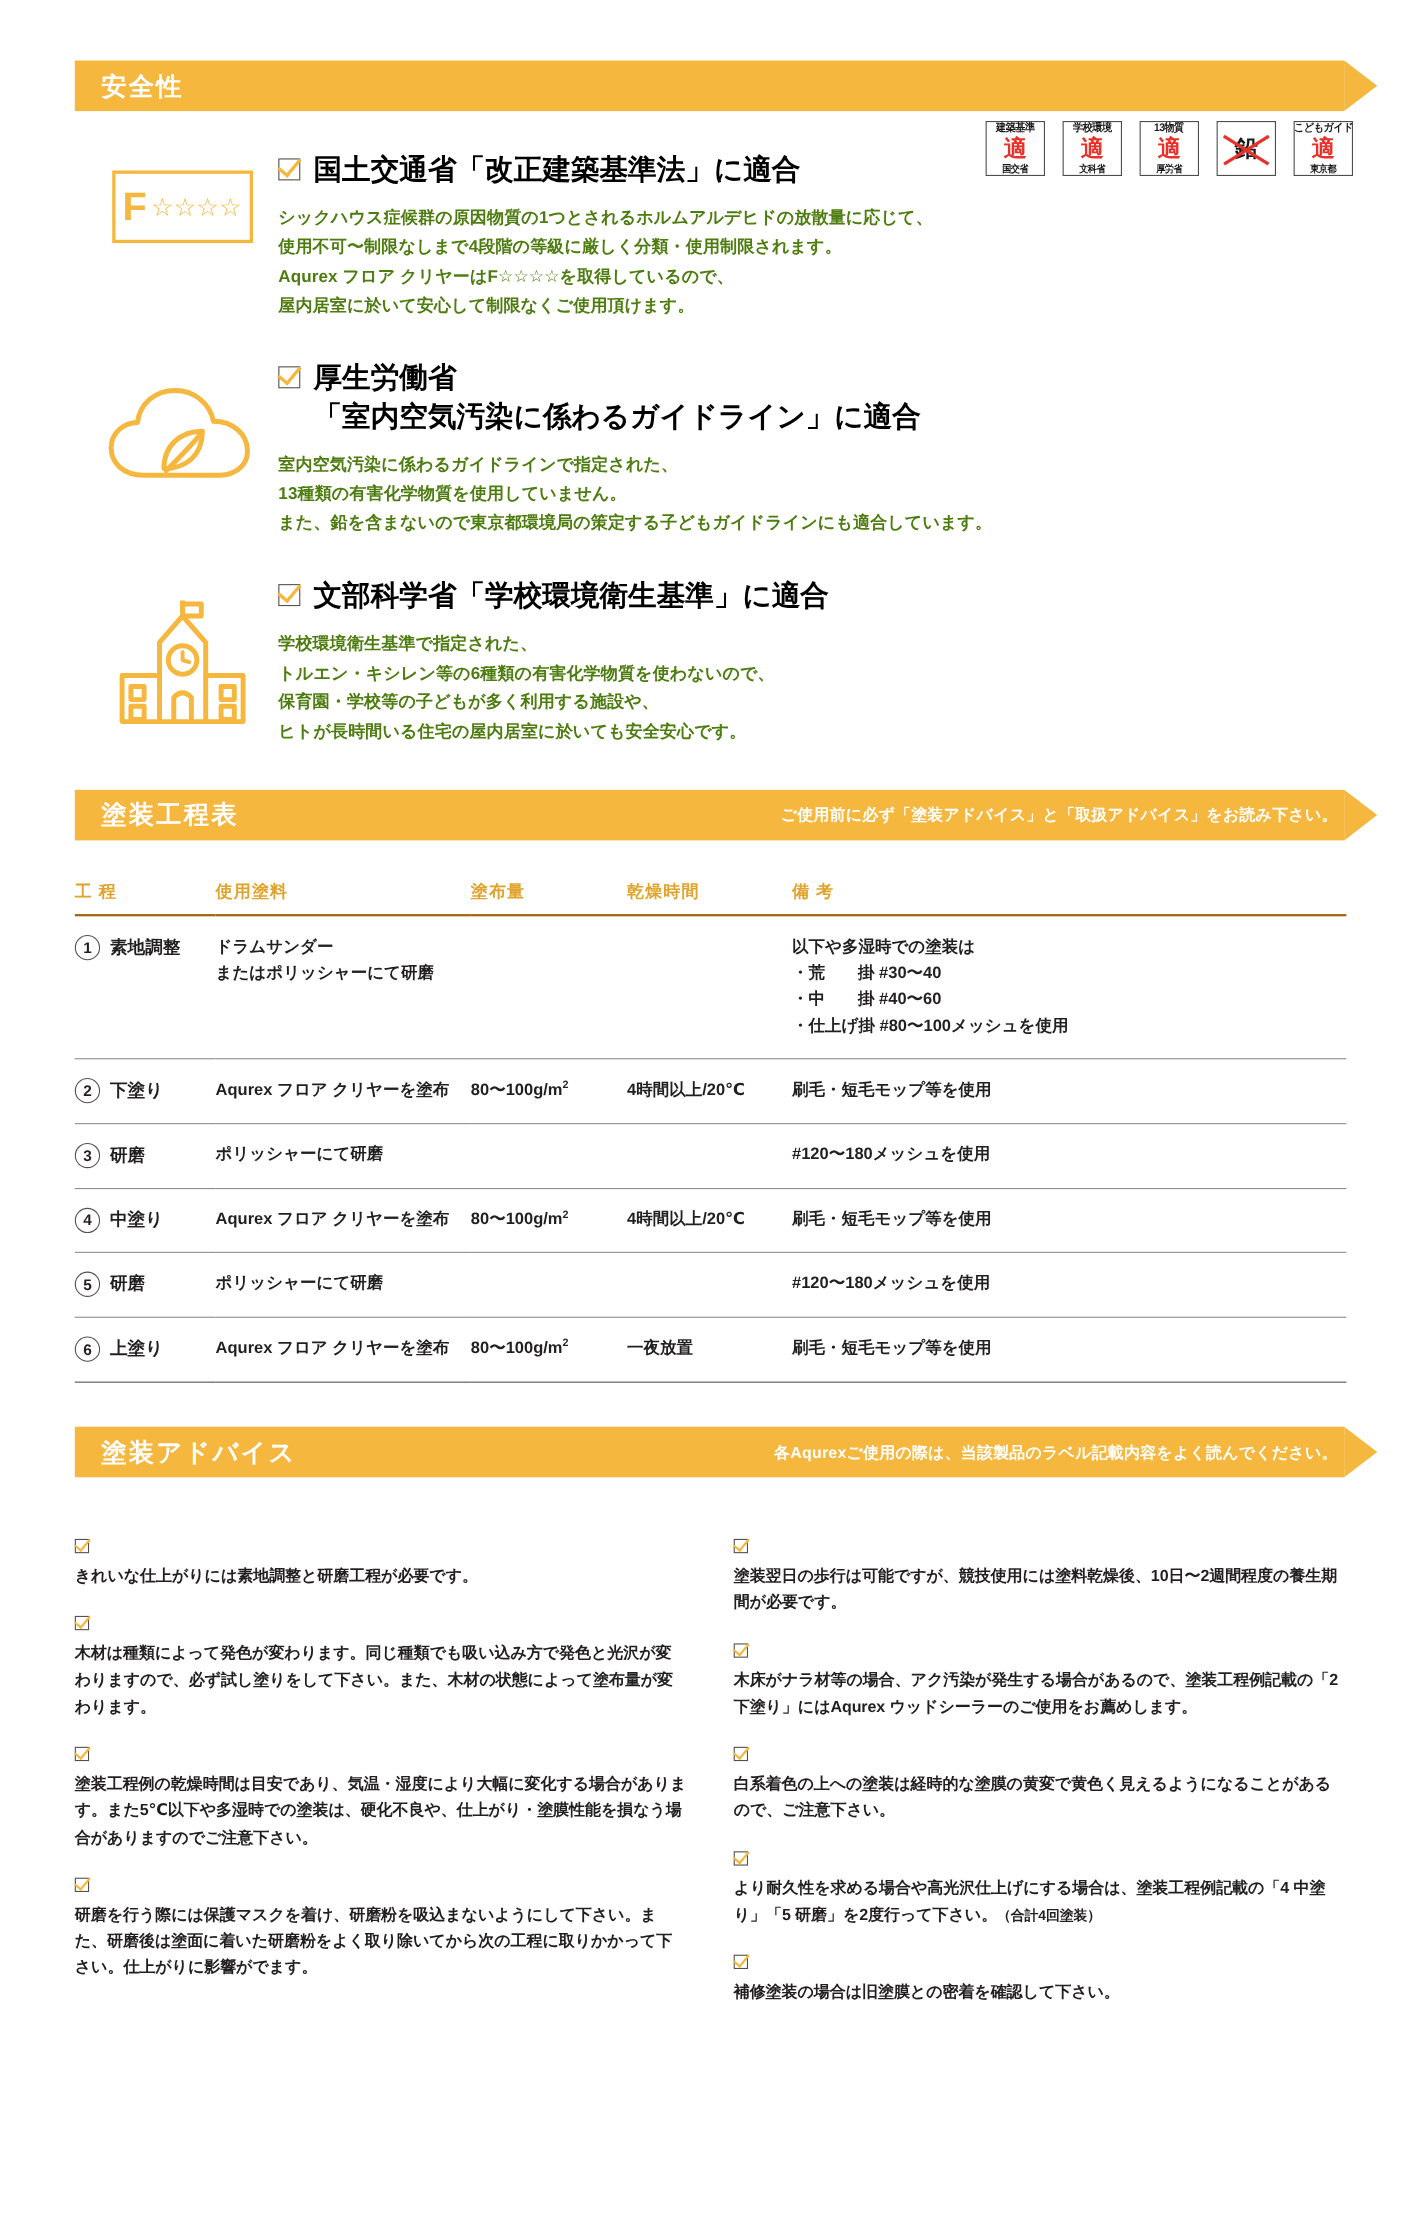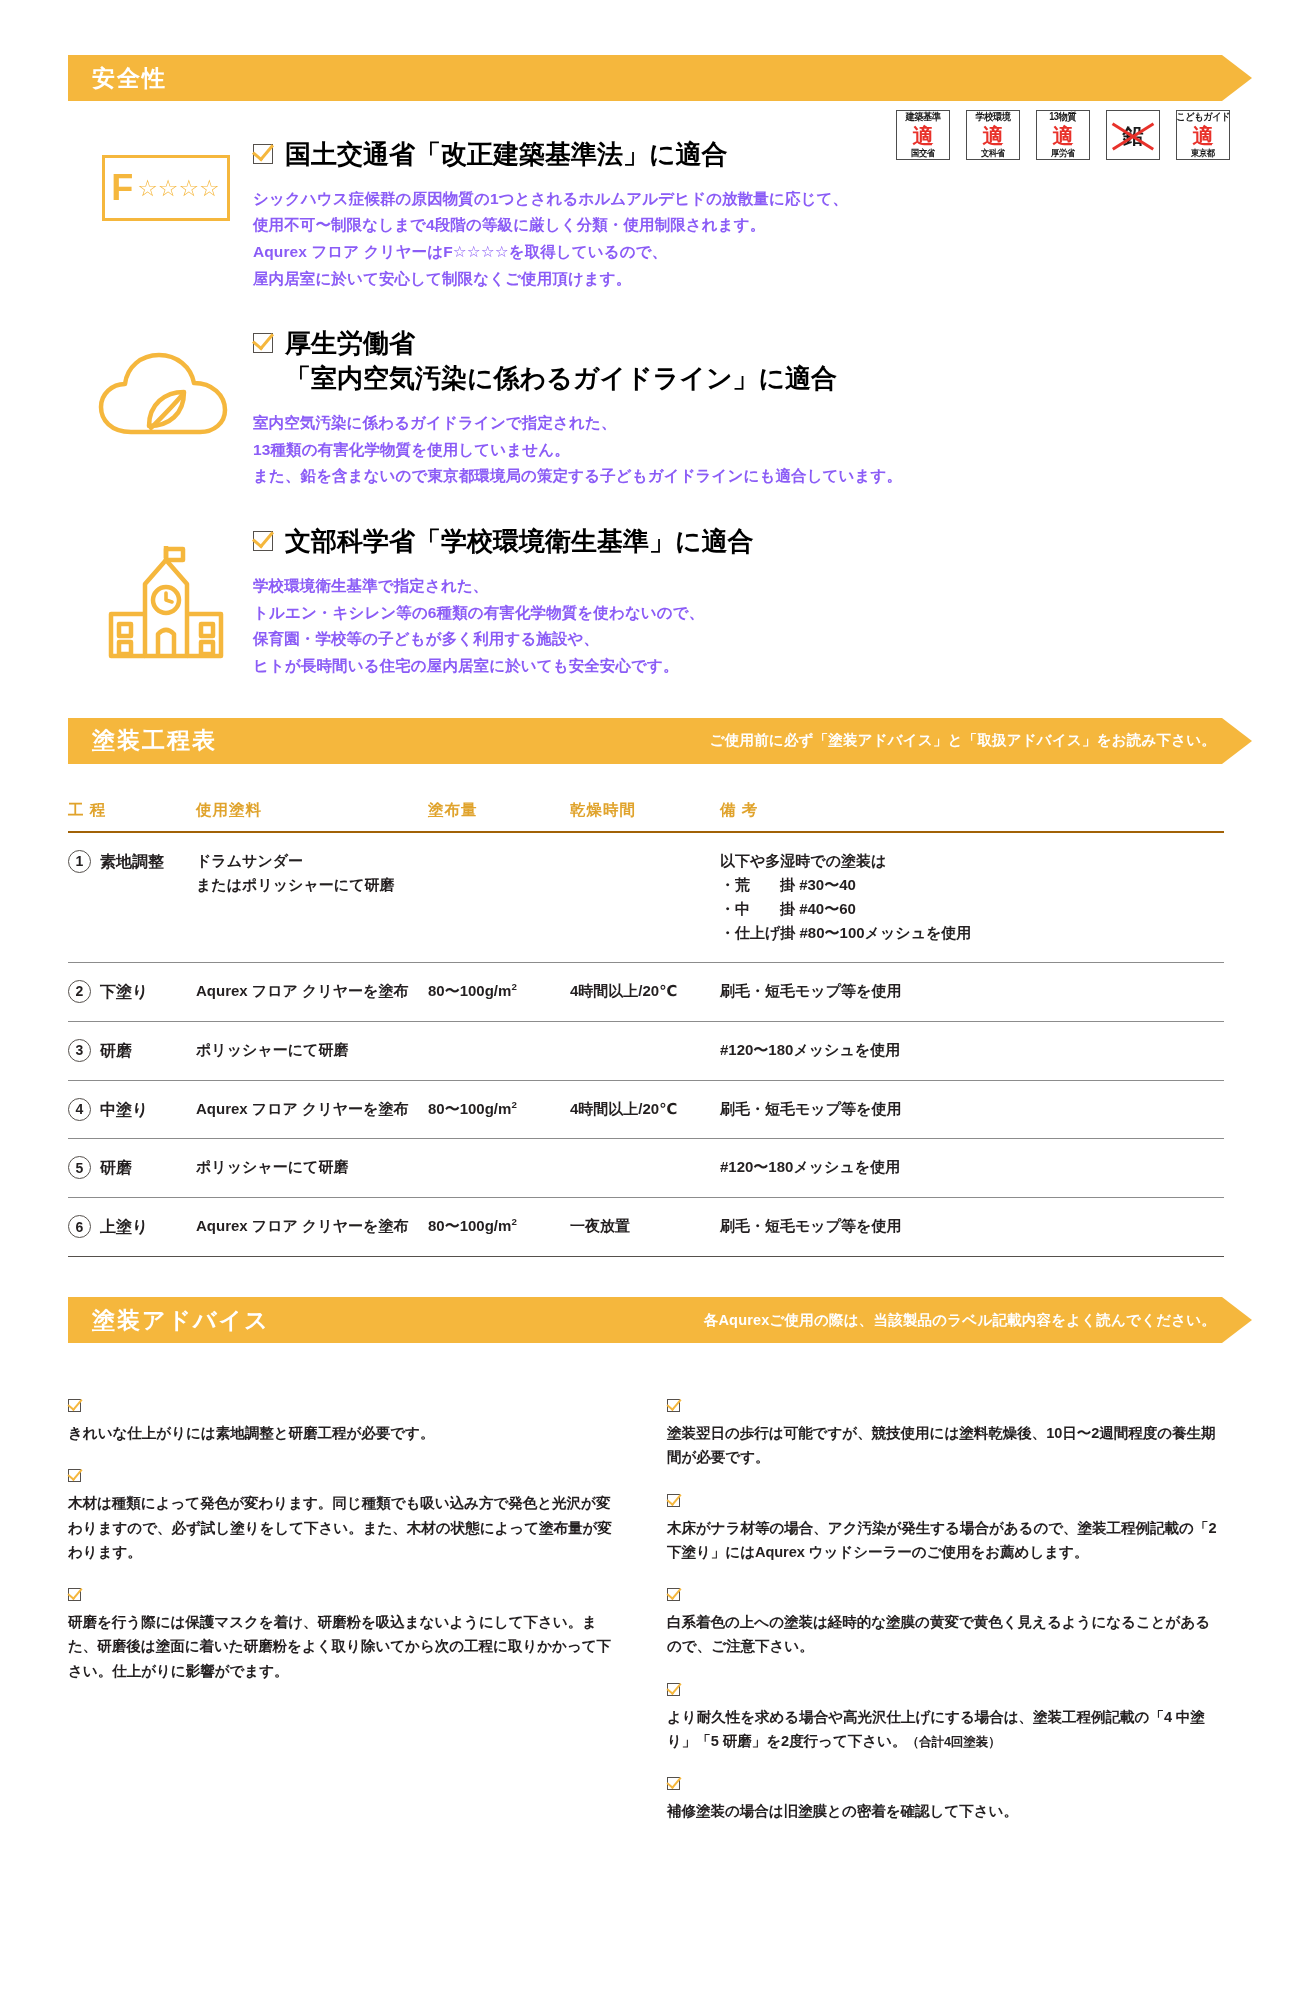--- a/index.html
+++ b/index.html
@@ -148,21 +148,21 @@
   .feature-title {
     font-size: 26px;
     font-weight: bold;
     color: #000000;
     line-height: 1.34;
     letter-spacing: 0px;
   }
   .feature-text {
     font-size: 15.5px;
     line-height: 1.72;
-    color: #8b5cf6;
+    color: #4d7c0f;
     font-weight: bold;
     letter-spacing: 0.1px;
   }
   .feature-text div { white-space: nowrap; }
 
   
   .chk {
     flex: 0 0 auto;
     position: relative;
     width: 20px; height: 20px;
@@ -523,20 +523,24 @@
         <div class="advice-item">
           <span class="chk small"></span>
           <div class="advice-text">きれいな仕上がりには素地調整と研磨工程が必要です。</div>
         </div>
         <div class="advice-item">
           <span class="chk small"></span>
           <div class="advice-text">木材は種類によって発色が変わります。同じ種類でも吸い込み方で発色と光沢が変わりますので、必ず試し塗りをして下さい。また、木材の状態によって塗布量が変わります。</div>
         </div>
         <div class="advice-item">
           <span class="chk small"></span>
+          <div class="advice-text">塗装工程例の乾燥時間は目安であり、気温・湿度により大幅に変化する場合があります。また5℃以下や多湿時での塗装は、硬化不良や、仕上がり・塗膜性能を損なう場合がありますのでご注意下さい。</div>
+        </div>
+        <div class="advice-item">
+          <span class="chk small"></span>
           <div class="advice-text">研磨を行う際には保護マスクを着け、研磨粉を吸込まないようにして下さい。また、研磨後は塗面に着いた研磨粉をよく取り除いてから次の工程に取りかかって下さい。仕上がりに影響がでます。</div>
         </div>
       </div>
     <div class="advice-col" id="adviceRight">
         <div class="advice-item">
           <span class="chk small"></span>
           <div class="advice-text">塗装翌日の歩行は可能ですが、競技使用には塗料乾燥後、10日〜2週間程度の養生期間が必要です。</div>
         </div>
         <div class="advice-item">
           <span class="chk small"></span>

